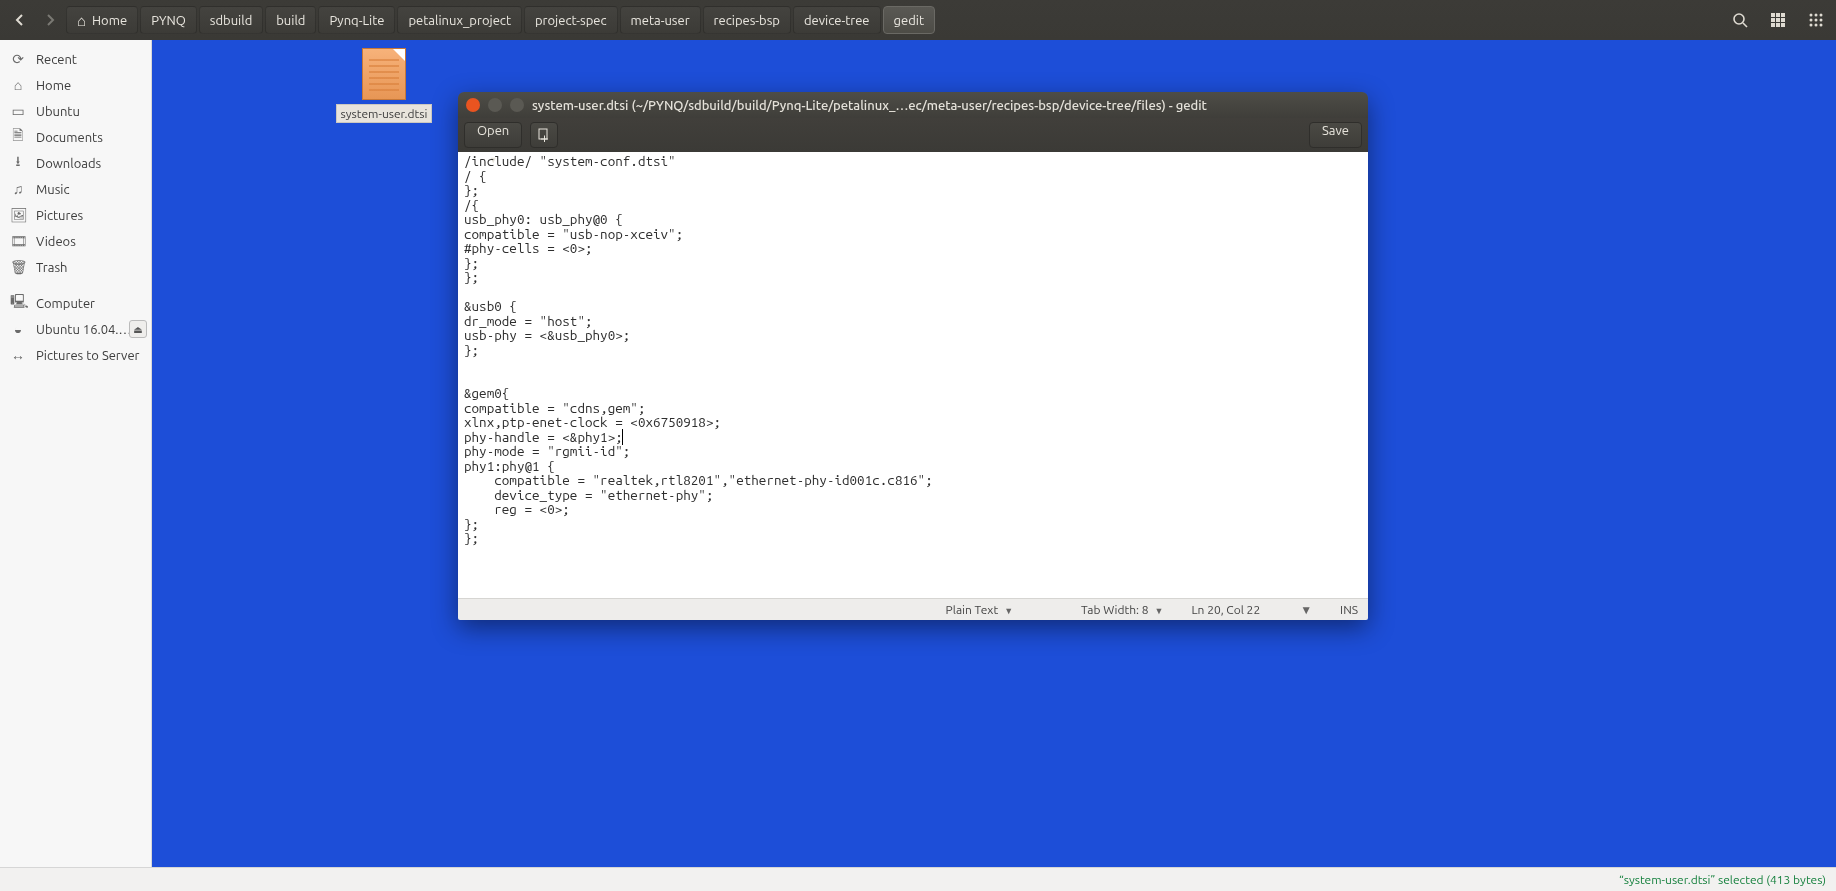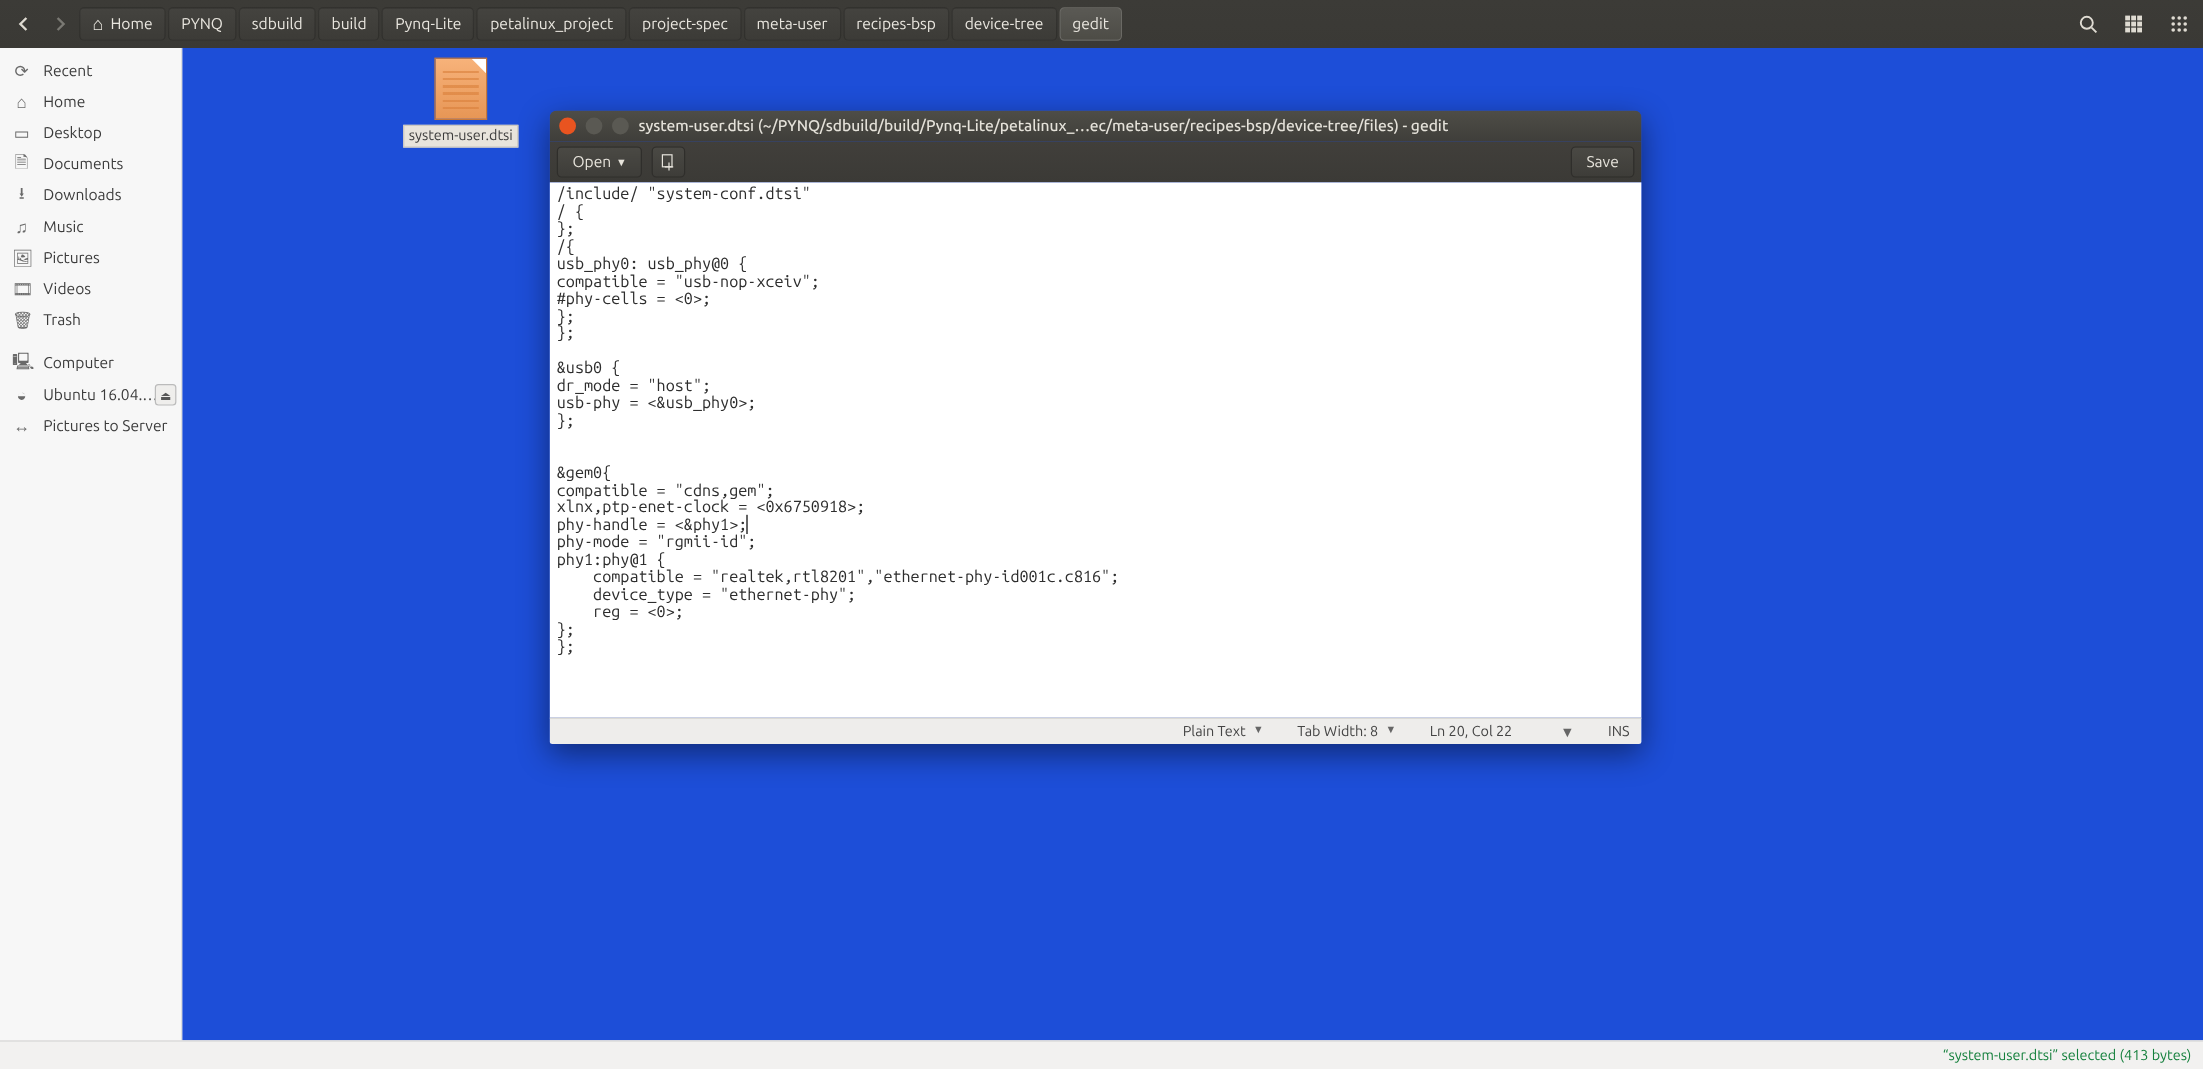--- a/index.html
+++ b/index.html
@@ -100,21 +100,21 @@
   .wbtn.max{background:#5a5953;}
   .gedit-title{flex:1; white-space:nowrap; overflow:hidden; text-overflow:ellipsis; font-weight:500;}
 
   .gedit-toolbar{
     height:34px; background:linear-gradient(#413f3b,#3b3a36);
     display:flex; align-items:center; padding:0 6px; gap:8px;
   }
   .gedit-btn{
     height:26px; padding:0 12px; background:linear-gradient(#4a4944,#3e3d39);
     border:1px solid #2f2e2b; border-radius:4px; color:#e7e4dc; font-size:13px;
-    display:flex; align-items:center; gap:4px;
+    display:flex; align-items:center; gap:18px;flex-direction:column;
   }
   .gedit-btn .tri{font-size:9px;}
   .gedit-btn.save{margin-left:auto;text-align:center;}
   .gedit-newtab{
     width:28px;height:26px; background:linear-gradient(#4a4944,#3e3d39);
     border:1px solid #2f2e2b; border-radius:4px;
     display:flex;align-items:center;justify-content:center;color:#e7e4dc;font-size:13px;
   }
 
   .gedit-editor{
@@ -127,21 +127,21 @@
     white-space:pre;
   }
   .cursor{border-left:1px solid #000; margin-left:-1px;}
 
   .gedit-status{
     height:22px; background:#eeedeb; border-top:1px solid #d6d5d2;
     display:flex; align-items:center; font-size:12px; color:#444;
     padding:0 10px; gap:28px;
   }
   .gedit-status .sp{flex:1;}
-  .drop{display:flex;align-items:flex-start;gap:6px;}
+  .drop{display:flex;align-items:flex-end;gap:6px;margin-left:40px;}
   .drop .tri{font-size:9px;color:#666;}
   .hidden-lc{display:flex;align-items:center;gap:40px;}
 
   svg{display:block;}
 </style>
 </head>
 <body>
 
 <div class="fm-toolbar">
   <div class="nav-btn">
@@ -232,21 +232,21 @@
         <div class="side-item">
           <span class="ic">⟳</span>
           <span>Recent</span>
         </div>
         <div class="side-item">
           <span class="ic">⌂</span>
           <span>Home</span>
         </div>
         <div class="side-item">
           <span class="ic">▭</span>
-          <span>Desktop</span>
+          <span>Ubuntu</span>
         </div>
         <div class="side-item">
           <span class="ic">🗎</span>
           <span>Documents</span>
         </div>
         <div class="side-item">
           <span class="ic">⭳</span>
           <span>Downloads</span>
         </div>
         <div class="side-item">

